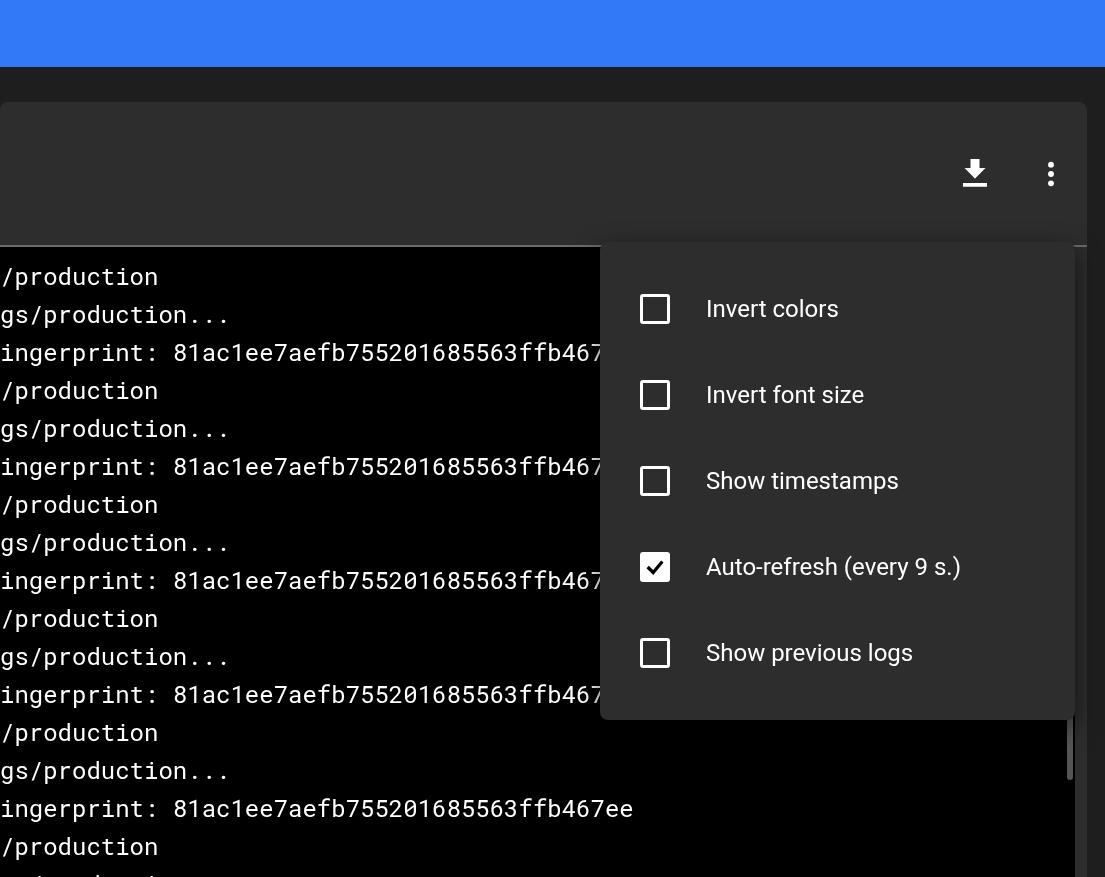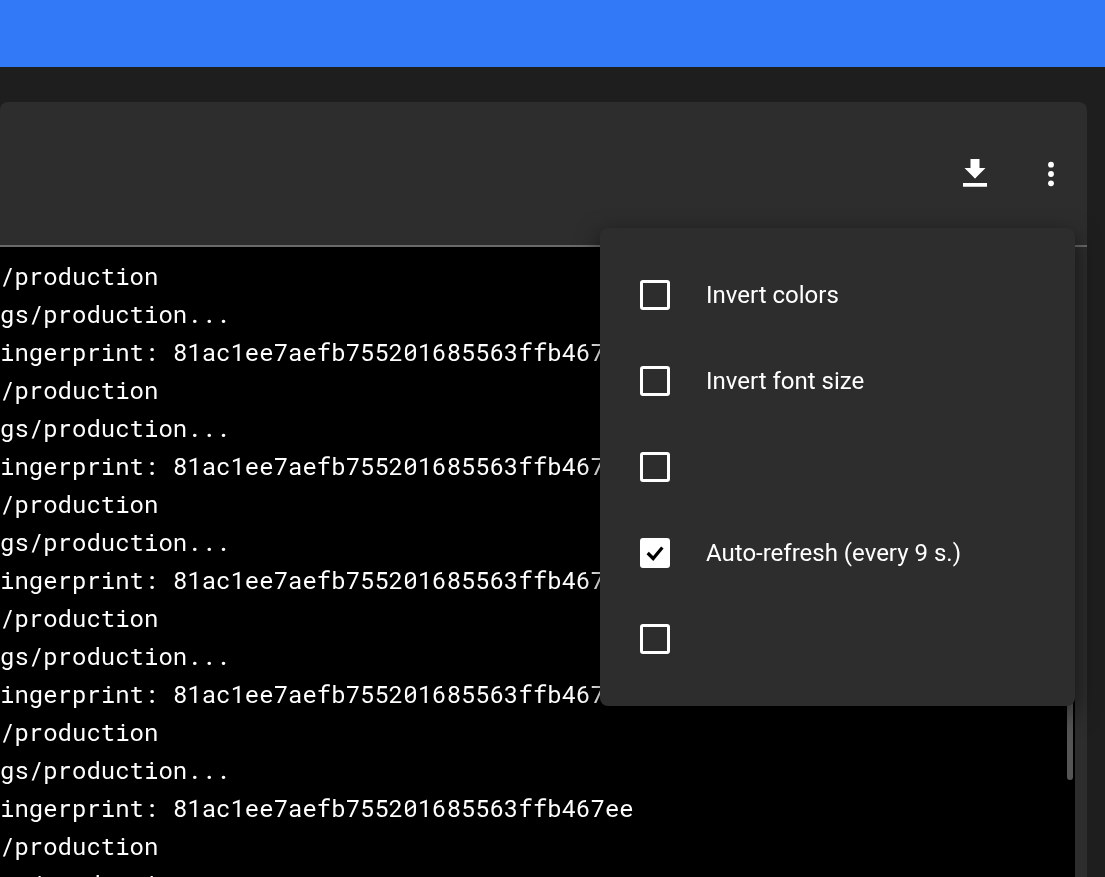--- a/index.html
+++ b/index.html
@@ -74,21 +74,21 @@
       height: 525px;
       background: #555555;
       border-radius: 3px;
     }
     .log-line {
       white-space: pre;
       font-family: inherit;
     }
     .menu-popup {
       position: absolute;
-      top: 228px;
+      top: 242px;
       right: 30px;
       width: 475px;
       background: #2d2d2d;
       border-radius: 8px;
       box-shadow: 0 8px 24px rgba(0,0,0,0.6);
       padding: 24px 0;
       z-index: 100;
     }
     .menu-item {
       display: flex;
@@ -178,27 +178,29 @@
   <div class="menu-item">
     <div class="checkbox">
       
     </div>
     <span class="menu-label">Invert font size</span>
   </div>
   <div class="menu-item">
     <div class="checkbox">
       
     </div>
+    <span class="menu-label">Show timestamps</span>
   </div>
   <div class="menu-item">
     <div class="checkbox checked">
       <svg width="22" height="22" viewBox="0 0 24 24">
           <path d="M4 12 L10 18 L20 6" stroke="#000" stroke-width="3.5" fill="none"></path>
         </svg>
     </div>
     <span class="menu-label">Auto-refresh (every 9 s.)</span>
   </div>
   <div class="menu-item">
     <div class="checkbox">
       
     </div>
+    <span class="menu-label">Show previous logs</span>
   </div>
 </div>
 
 </body></html>

